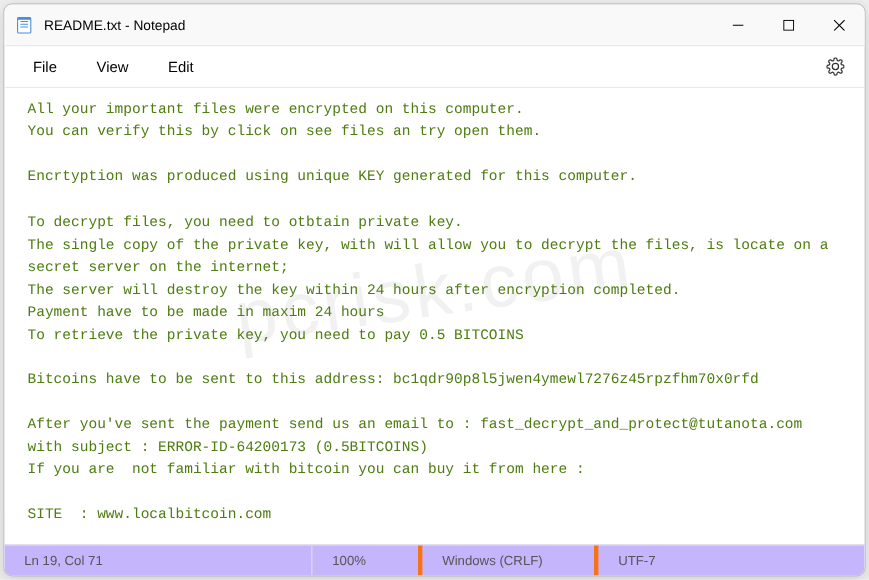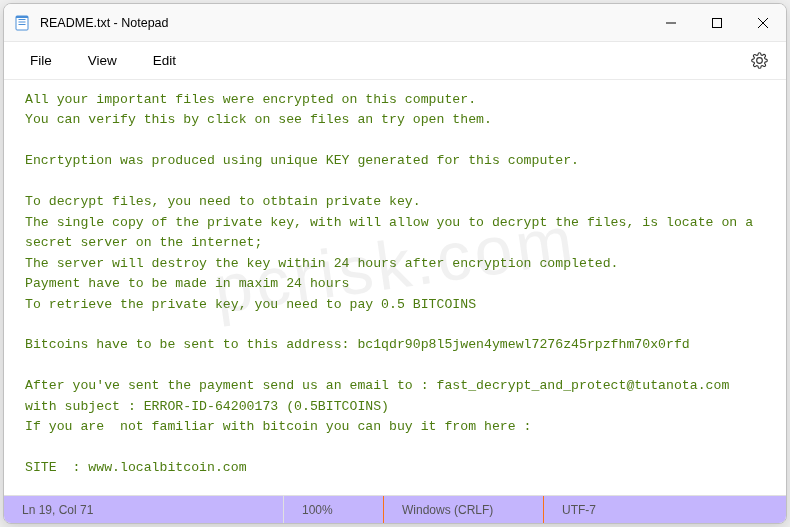--- a/index.html
+++ b/index.html
@@ -98,21 +98,21 @@
       height: 28px;
       border-top: 1px solid #e0e0e0;
       background: #c4b5fd;
       display: flex;
       align-items: center;
       font-size: 12px;
       color: #555;
     }
     .status-cell {
       padding: 0 18px;
-      border-right: 1px solid #f97316;
+      border-right: 4px solid #f97316;
       height: 100%;
       display: flex;
       align-items: center;
     }
     .status-cell.first { flex: 0 0 280px; border-right: 1px solid #e0e0e0;}
     .status-cell.zoom { flex: 0 0 100px; }
     .status-cell.eol  { flex: 0 0 160px; }
     .status-cell.enc  { flex: 1; border-right: none; }
     .watermark {
       position: absolute;

